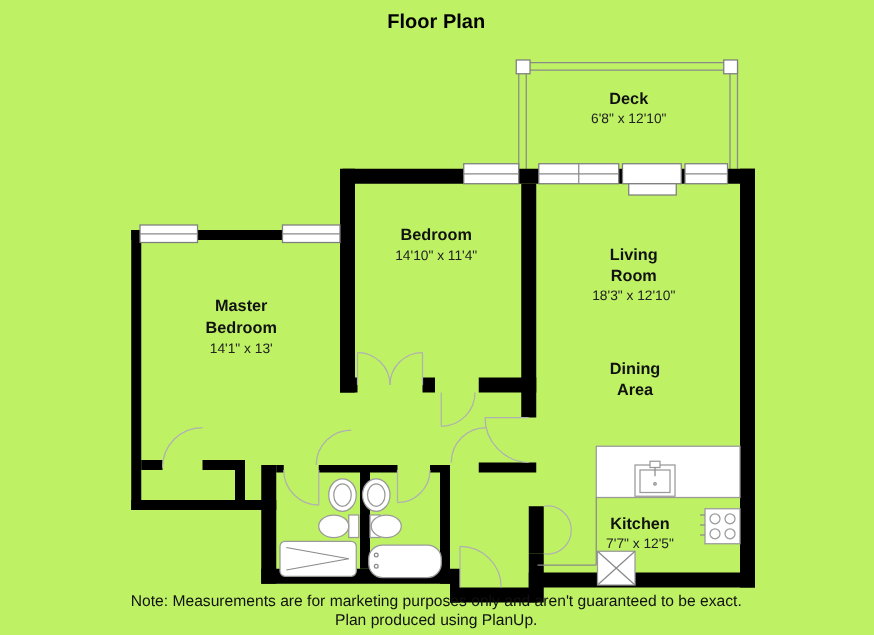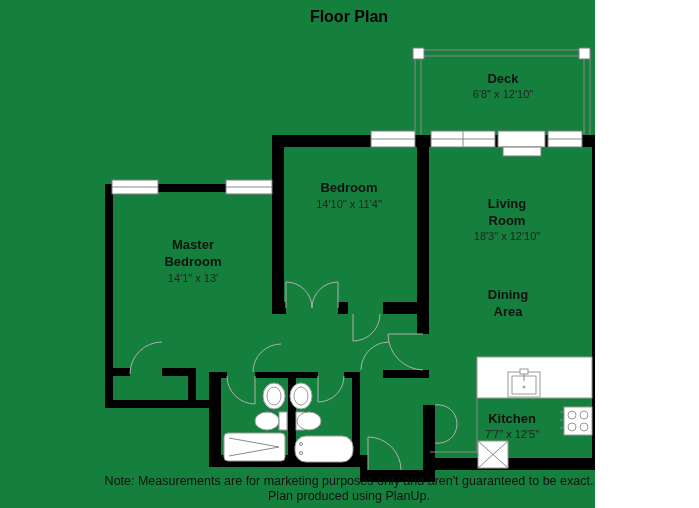--- a/index.html
+++ b/index.html
@@ -1,17 +1,17 @@
 <!DOCTYPE html>
 <html><head>
 <meta charset="utf-8">
 <style>
   html,body{margin:0;padding:0;background:#fff;}
   .stage{
-    position:relative;width:595px;height:508px;background:#15803d;overflow:hidden;
+    position:relative;width:699px;height:508px;background:#bef264;overflow:hidden;
     font-family:"Liberation Sans","DejaVu Sans",sans-serif;
   }
   svg{position:absolute;left:0;top:0;}
   .wall{fill:#000;stroke:none;}
   .thin{stroke:#8a8a8a;stroke-width:1;fill:none;}
   .fixture{stroke:#9a9a9a;stroke-width:1;fill:#ffffff;}
   .window{stroke:#7d7d7d;stroke-width:1;fill:#ffffff;}
   .door{stroke:#b0b0b0;stroke-width:1;fill:none;}
   .leaf{stroke:#b0b0b0;stroke-width:1;}
   .room-name{font-weight:bold;font-size:13px;fill:#111;text-anchor:middle;}

